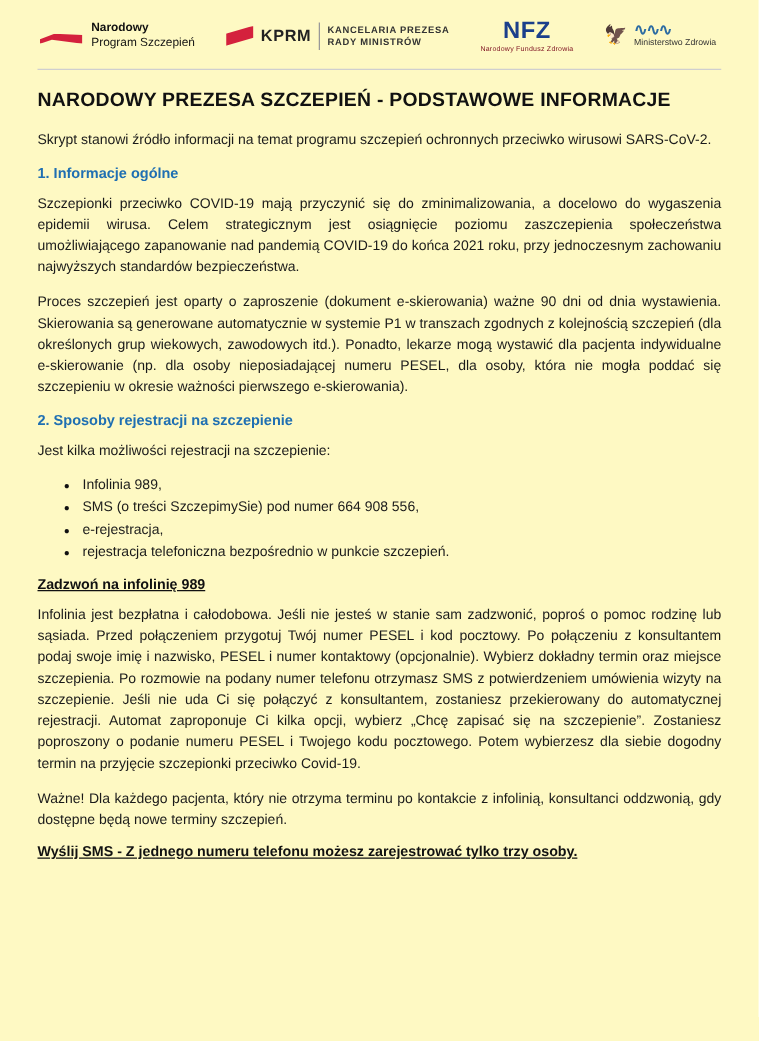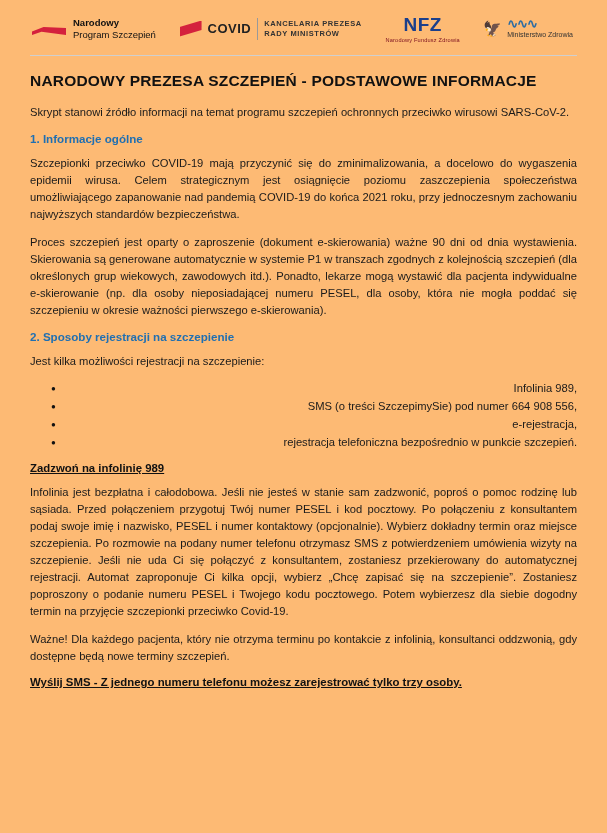--- a/index.html
+++ b/index.html
@@ -13,21 +13,21 @@
     overflow: hidden;
     font-family: "Liberation Sans", sans-serif;
     color: #1a1a1a;
   }
   .page {
     position: relative;
     width: 607px;
     height: 833px;
     box-sizing: border-box;
     padding: 0 30px;
-    background: #fdba74;
+    background: #fef9c3;
   }
 
   
   .logo-strip {
     display: flex;
     align-items: center;
     justify-content: space-between;
     padding: 14px 4px 10px 2px;
     gap: 6px;
   }
@@ -174,21 +174,20 @@
     font-size: 11.4px;
     font-weight: bold;
     color: #111;
     margin: 0 0 10px 0;
     text-decoration: underline;
   }
   ul.bullets {
     margin: 0 0 11px 0;
     padding-left: 36px;
     list-style: none;
-    text-align: right;
   }
   ul.bullets li {
     font-size: 11.2px;
     line-height: 17px;
     position: relative;
     margin-bottom: 1px;
   }
   ul.bullets li::before {
     content: "●";
     position: absolute;
@@ -220,21 +219,21 @@
       <div class="logo-text">
         <div>Narodowy</div>
         <div class="line2">Program Szczepień</div>
       </div>
     </div>
 
     <div class="kprm">
       <div class="kprm-flag">
           <div class="r"></div>
         </div>
-      <div class="kprm-word">COVID</div>
+      <div class="kprm-word">KPRM</div>
       <div class="kprm-sep"></div>
       <div class="kprm-sub">
         <div>KANCELARIA PREZESA</div>
         <div>RADY MINISTRÓW</div>
       </div>
     </div>
 
     <div class="nfz">
       <div class="nfz-word">NFZ</div>
       <div class="nfz-sub">Narodowy Fundusz Zdrowia</div>

